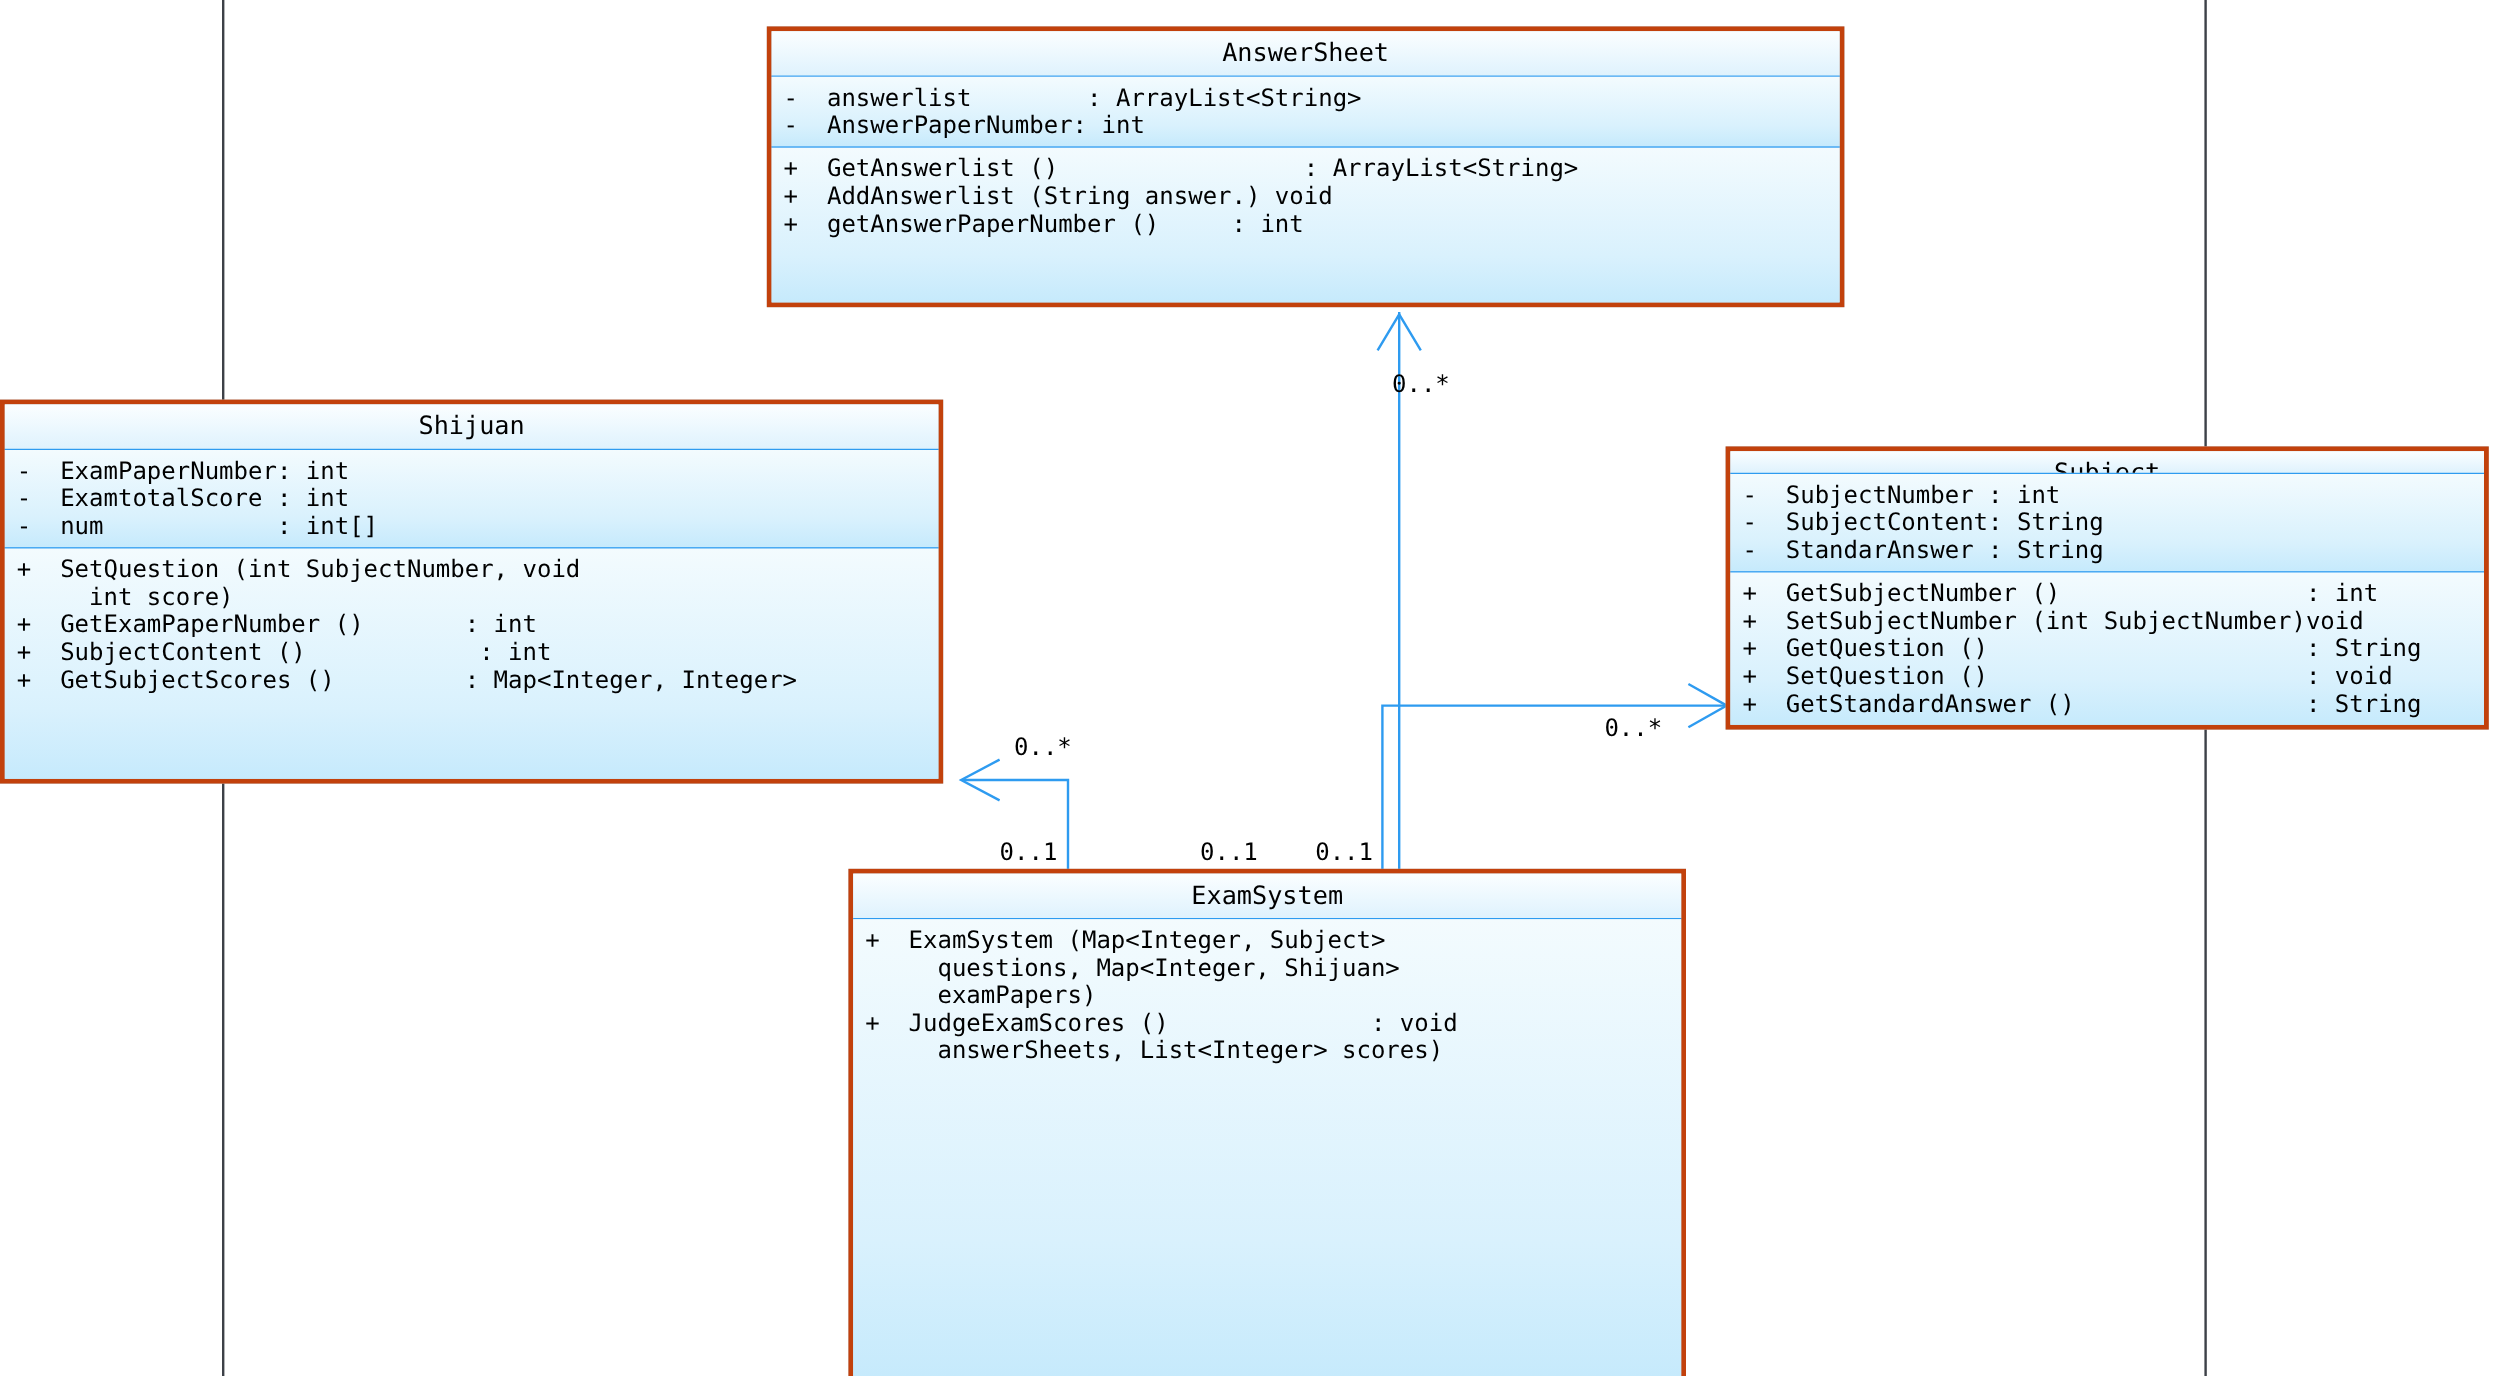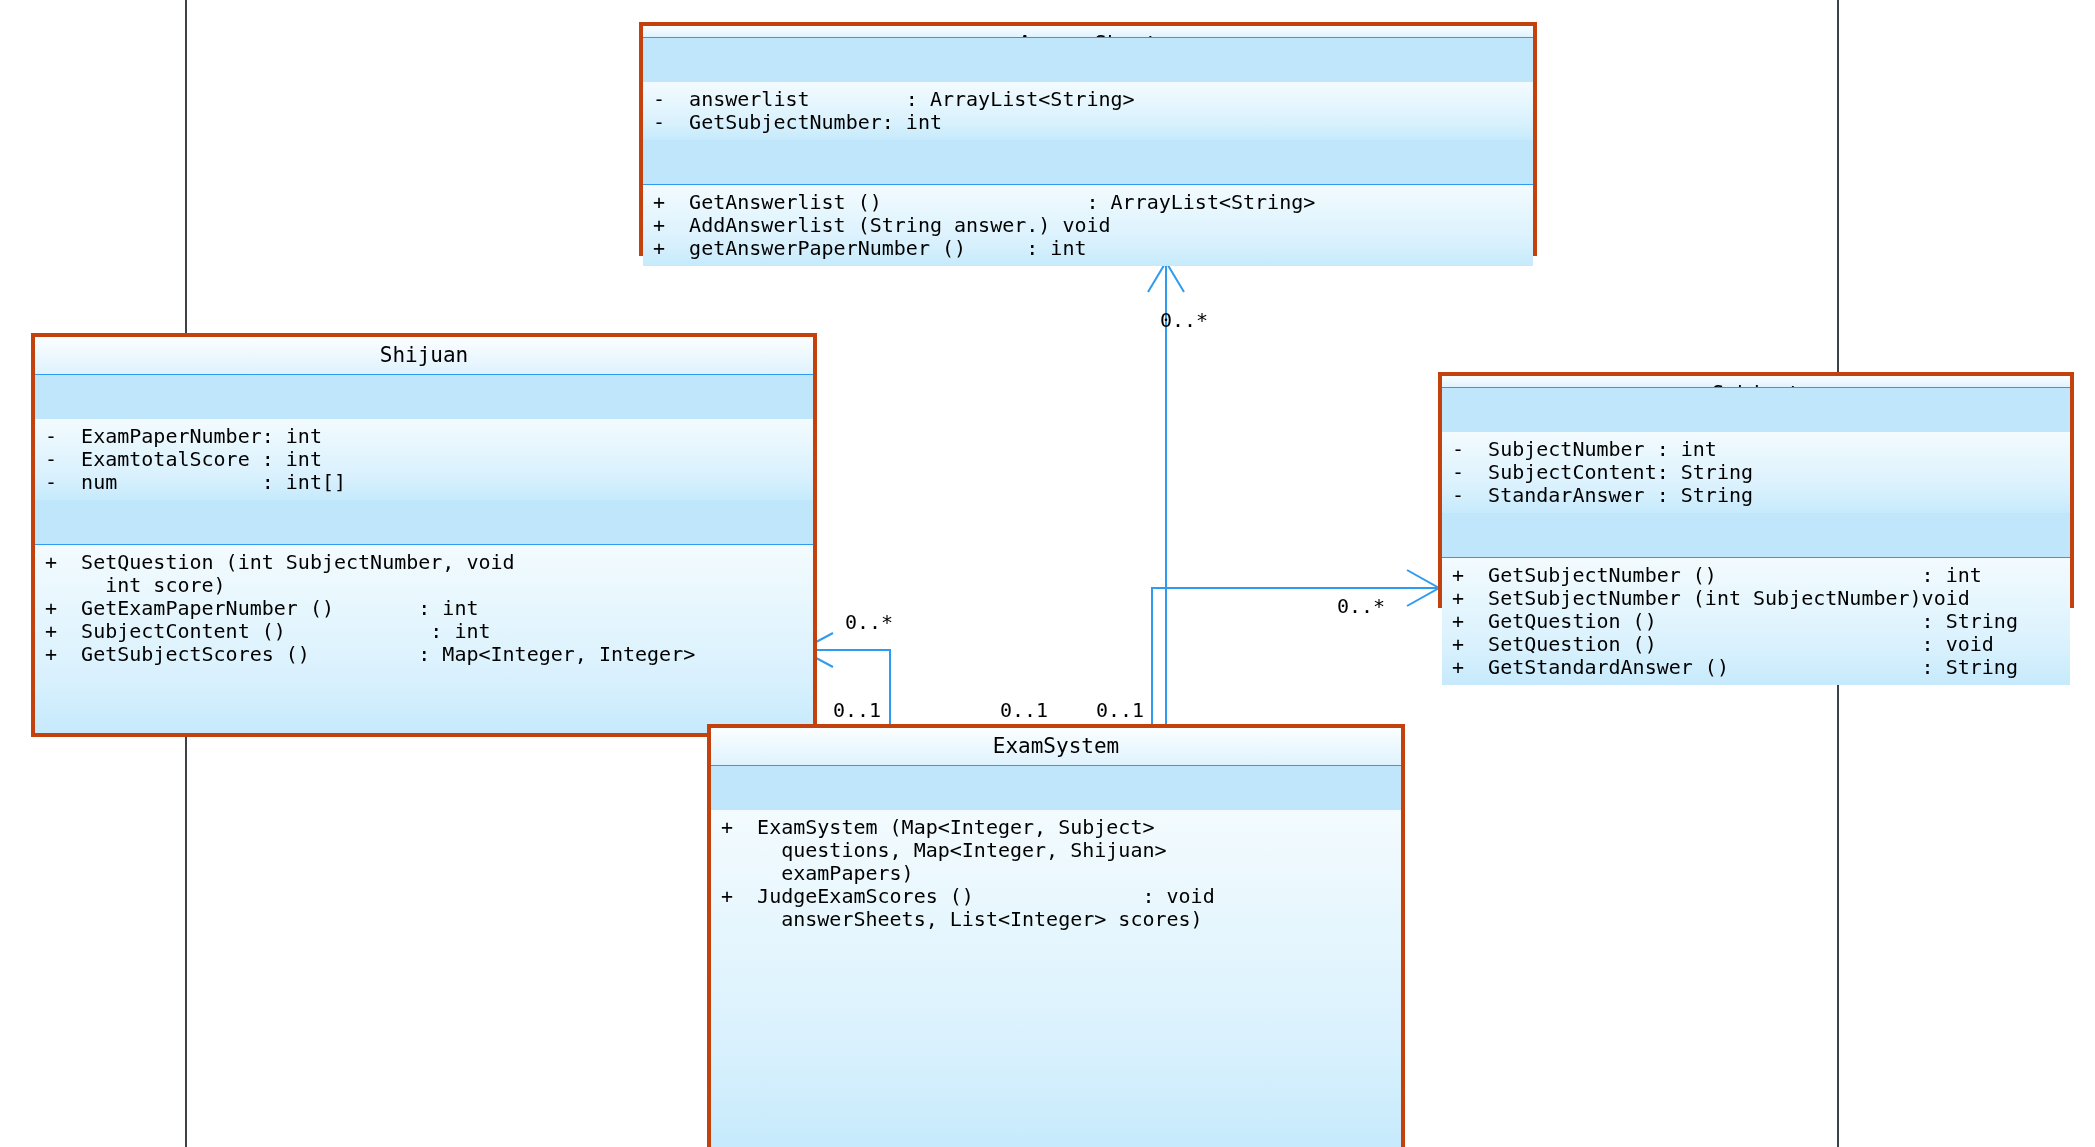--- a/index.html
+++ b/index.html
@@ -44,21 +44,20 @@
     padding: 5px 4px 6px 4px;
     border-bottom: 1px solid #2e9bf0;
     background: linear-gradient(to bottom, #fbfeff 0%, #eaf7fe 60%, #dff2fd 100%);
     white-space: nowrap;
     overflow: hidden;
   }
   .uml-section {
     box-sizing: border-box;
     padding: 6px 6px 6px 10px;
     background: linear-gradient(to bottom, #f3fbfe 0%, #d9f1fd 70%, #c6eafc 100%);
-    margin-top: 44px;
   }
   .uml-section + .uml-section {
     border-top: 1px solid #2e9bf0;
   }
   .uml-section.grow {
     flex: 1 1 auto;
   }
   .uml-class-inner {
     display: flex;
     flex-direction: column;
@@ -121,31 +120,31 @@
   <div class="mult" style="left:1337px; top:596px;">0..*</div>
   <div class="mult" style="left:833px; top:700px;">0..1</div>
   <div class="mult" style="left:1000px; top:700px;">0..1</div>
   <div class="mult" style="left:1096px; top:700px;">0..1</div>
 
   <div class="uml-class" style="left:639px; top:22px; width:898px; height:234px;">
     <div class="uml-class-inner">
       <div class="uml-title">AnswerSheet</div>
       <div class="uml-section">
         <div class="member">-  answerlist        : ArrayList&lt;String&gt;</div>
-        <div class="member">-  GetSubjectNumber: int</div>
+        <div class="member">-  AnswerPaperNumber: int</div>
       </div>
       <div class="uml-section grow">
         <div class="member">+  GetAnswerlist ()                 : ArrayList&lt;String&gt;</div>
         <div class="member">+  AddAnswerlist (String answer.) void</div>
         <div class="member">+  getAnswerPaperNumber ()     : int</div>
       </div>
     </div>
   </div>
 
-  <div class="uml-class" style="left:31px; top:333px; width:786px; height:404px;">
+  <div class="uml-class" style="left:0; top:333px; width:786px; height:320px;">
     <div class="uml-class-inner">
       <div class="uml-title">Shijuan</div>
       <div class="uml-section">
         <div class="member">-  ExamPaperNumber: int</div>
         <div class="member">-  ExamtotalScore : int</div>
         <div class="member">-  num            : int[]</div>
       </div>
       <div class="uml-section grow">
         <div class="member">+  SetQuestion (int SubjectNumber, void</div>
         <div class="member">     int score)</div>

